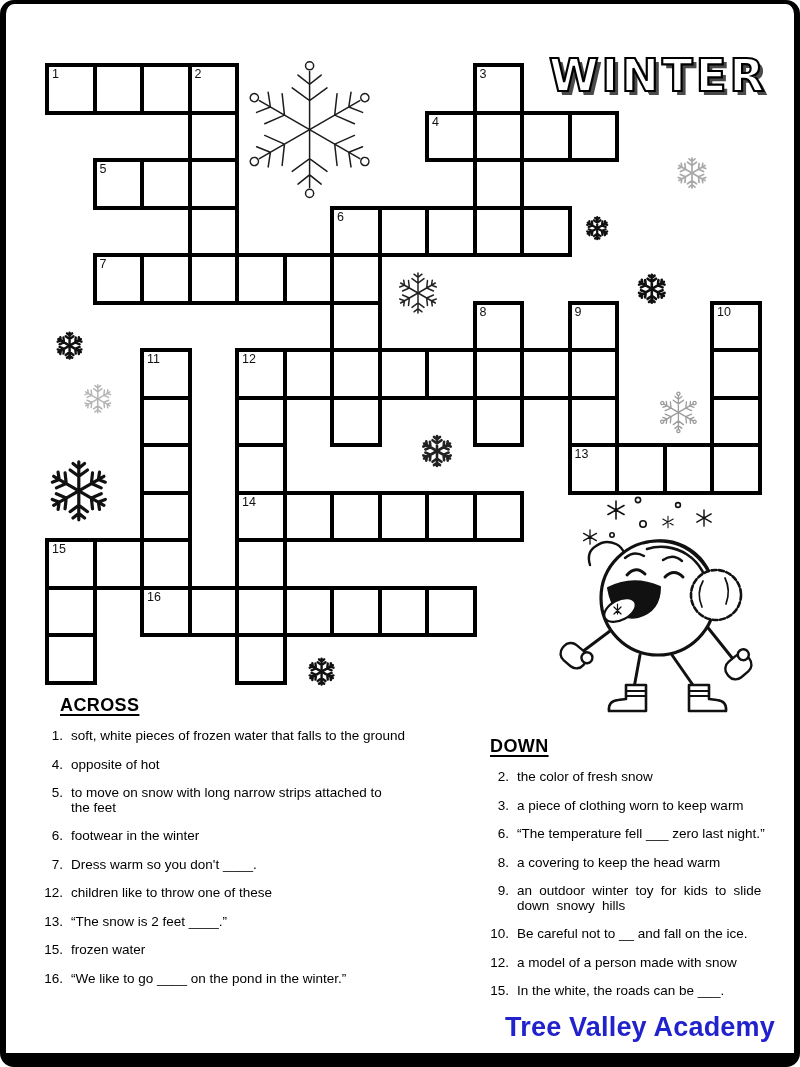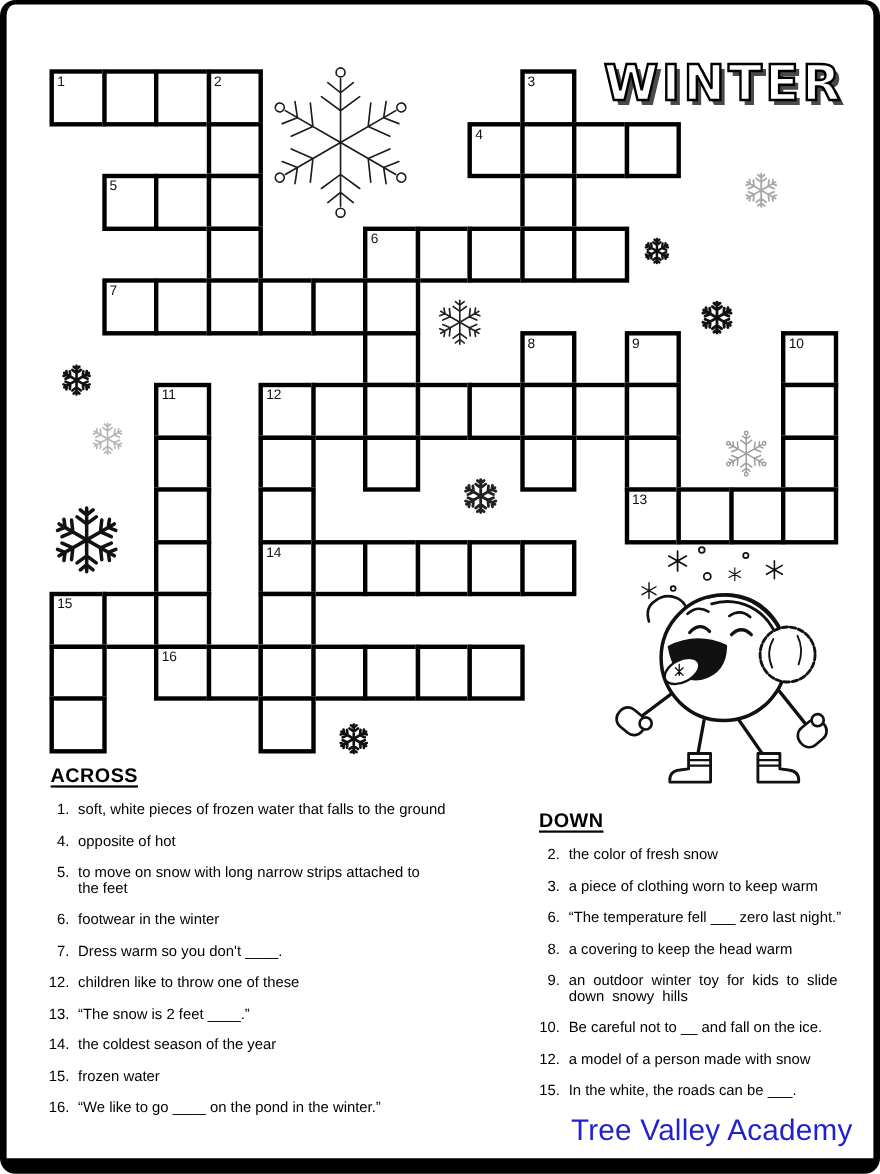--- a/index.html
+++ b/index.html
@@ -34,31 +34,31 @@
   .snowman{position:absolute;left:548px;top:491px;width:216px;height:231px;z-index:3;}
   
   .clues{position:absolute;z-index:4;}
   .clues.across{left:38px;top:695px;width:432px;}
   .clues.down{left:484px;top:736px;width:300px;}
   .clue-heading{
     font-size:18px;font-weight:bold;letter-spacing:0.4px;color:#000;
     text-decoration:underline;text-decoration-thickness:2px;text-underline-offset:3px;
     margin-bottom:13px;
   }
-  .across .clue-heading{margin-left:8px;}
+  .across .clue-heading{margin-left:22px;}
   .down .clue-heading{margin-left:6px;}
   .clue{display:flex;margin-bottom:14px;font-size:13.5px;line-height:14.5px;color:#000;}
   .clue-num{flex:none;width:25px;text-align:right;margin-right:8px;}
   .clue-text{flex:1;white-space:pre-line;}
   .clue-text.justify{word-spacing:3.5px;}
   .across .clue-text{max-width:365px;}
   .down .clue-text{max-width:256px;}
   
   .footer{
-    position:absolute;right:25px;top:1012px;font-size:27px;font-weight:normal;
+    position:absolute;right:25px;top:1012px;font-size:27px;font-weight:bold;
     letter-spacing:0.2px;z-index:4;
   }
 </style>
 </head>
 <body>
 
 <div class="frame"></div>
 
 <div class="title">WINTER</div>
 
@@ -345,24 +345,20 @@
       </div>
       <div class="clue">
         <span class="clue-num">12.</span>
         <span class="clue-text">children like to throw one of these</span>
       </div>
       <div class="clue">
         <span class="clue-num">13.</span>
         <span class="clue-text">“The snow is 2 feet ____.”</span>
       </div>
       <div class="clue">
-        <span class="clue-num">14.</span>
-        <span class="clue-text">the coldest season of the year</span>
-      </div>
-      <div class="clue">
         <span class="clue-num">15.</span>
         <span class="clue-text">frozen water</span>
       </div>
       <div class="clue">
         <span class="clue-num">16.</span>
         <span class="clue-text">“We like to go ____ on the pond in the winter.”</span>
       </div>
     </div>
 </div>
 

